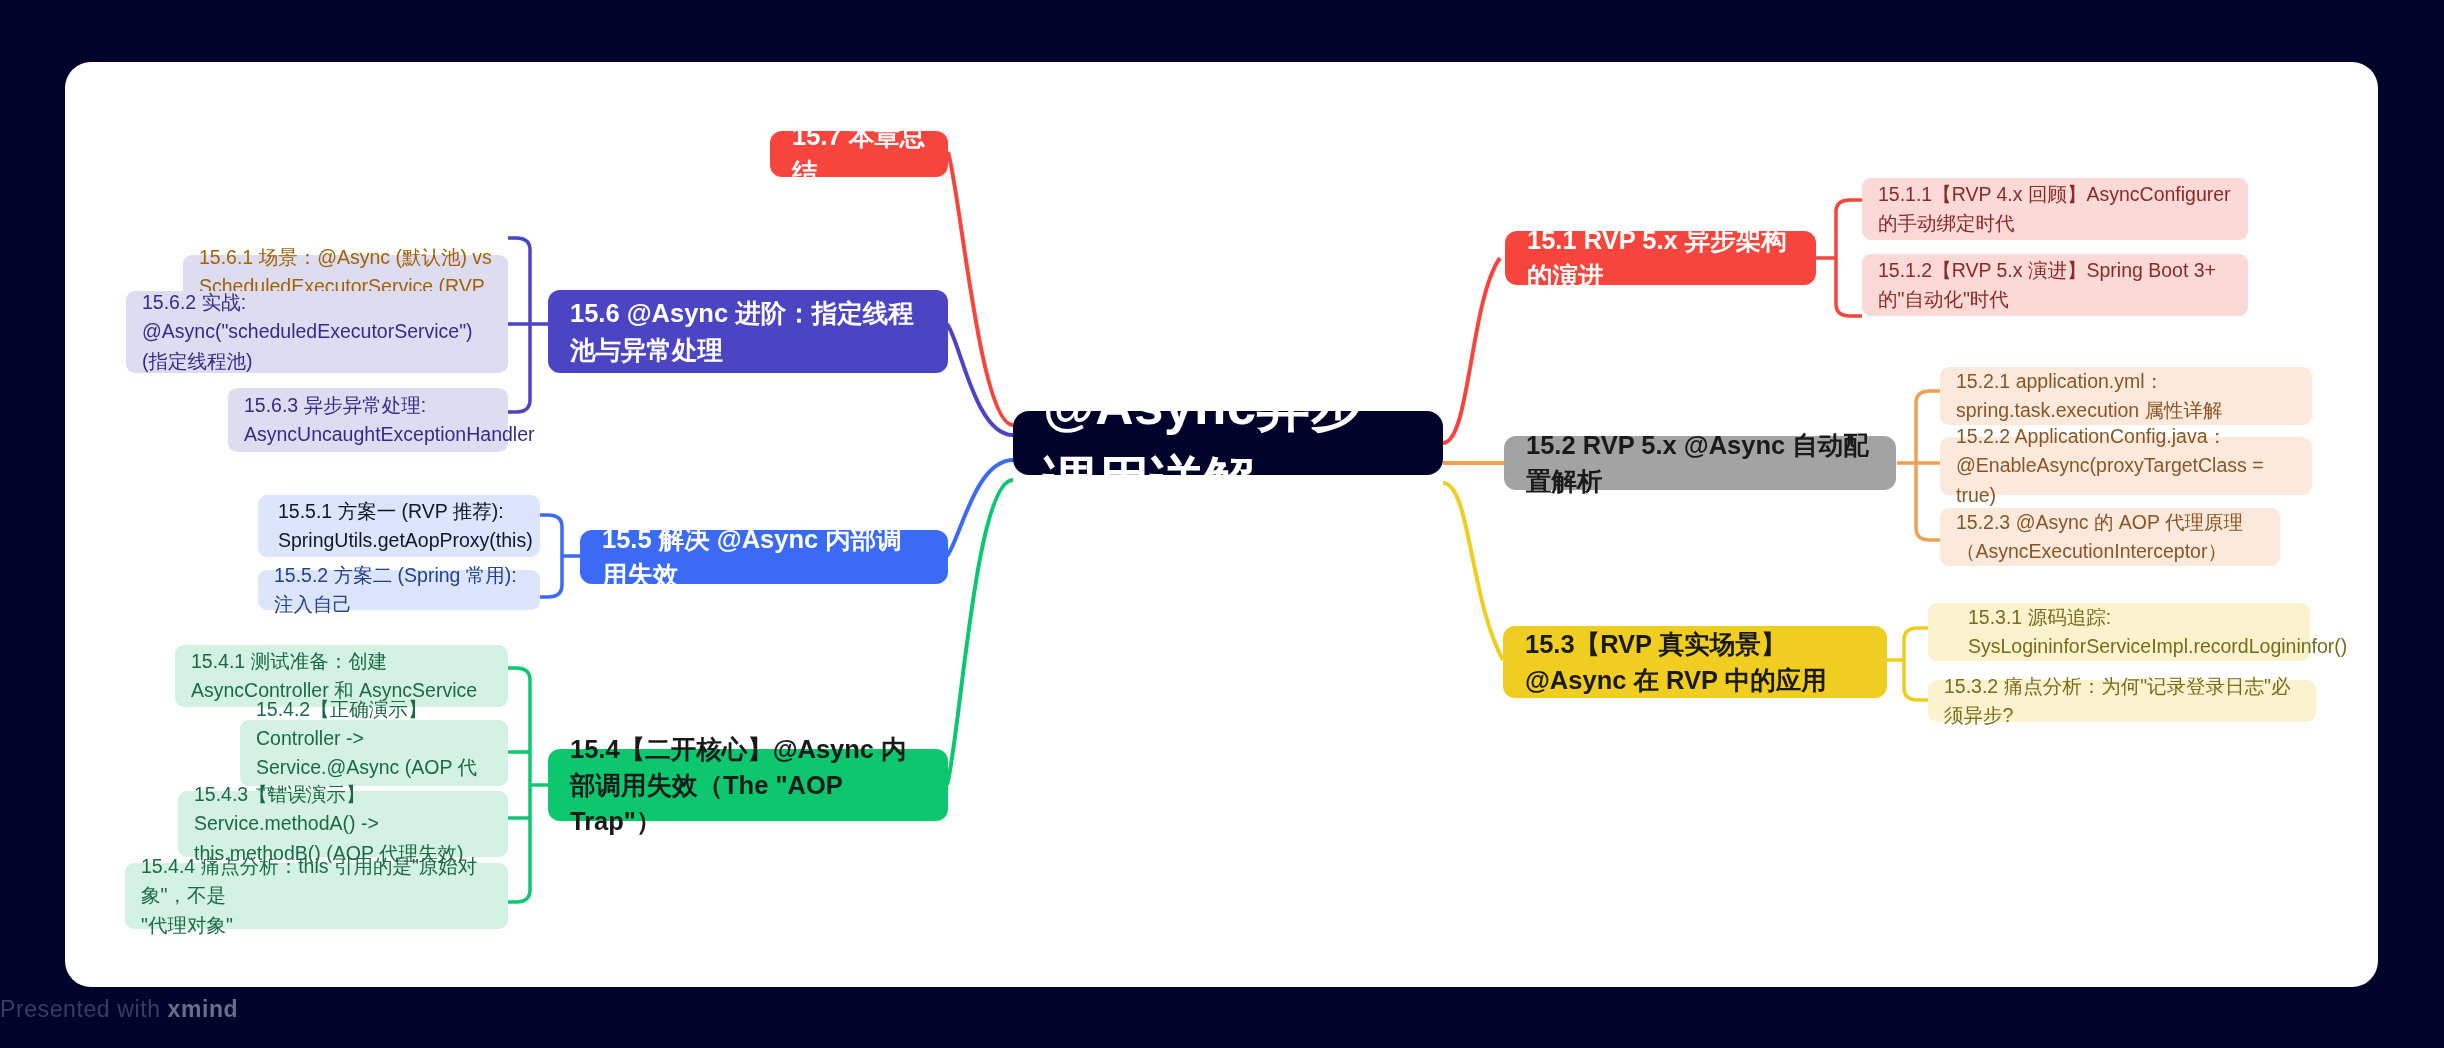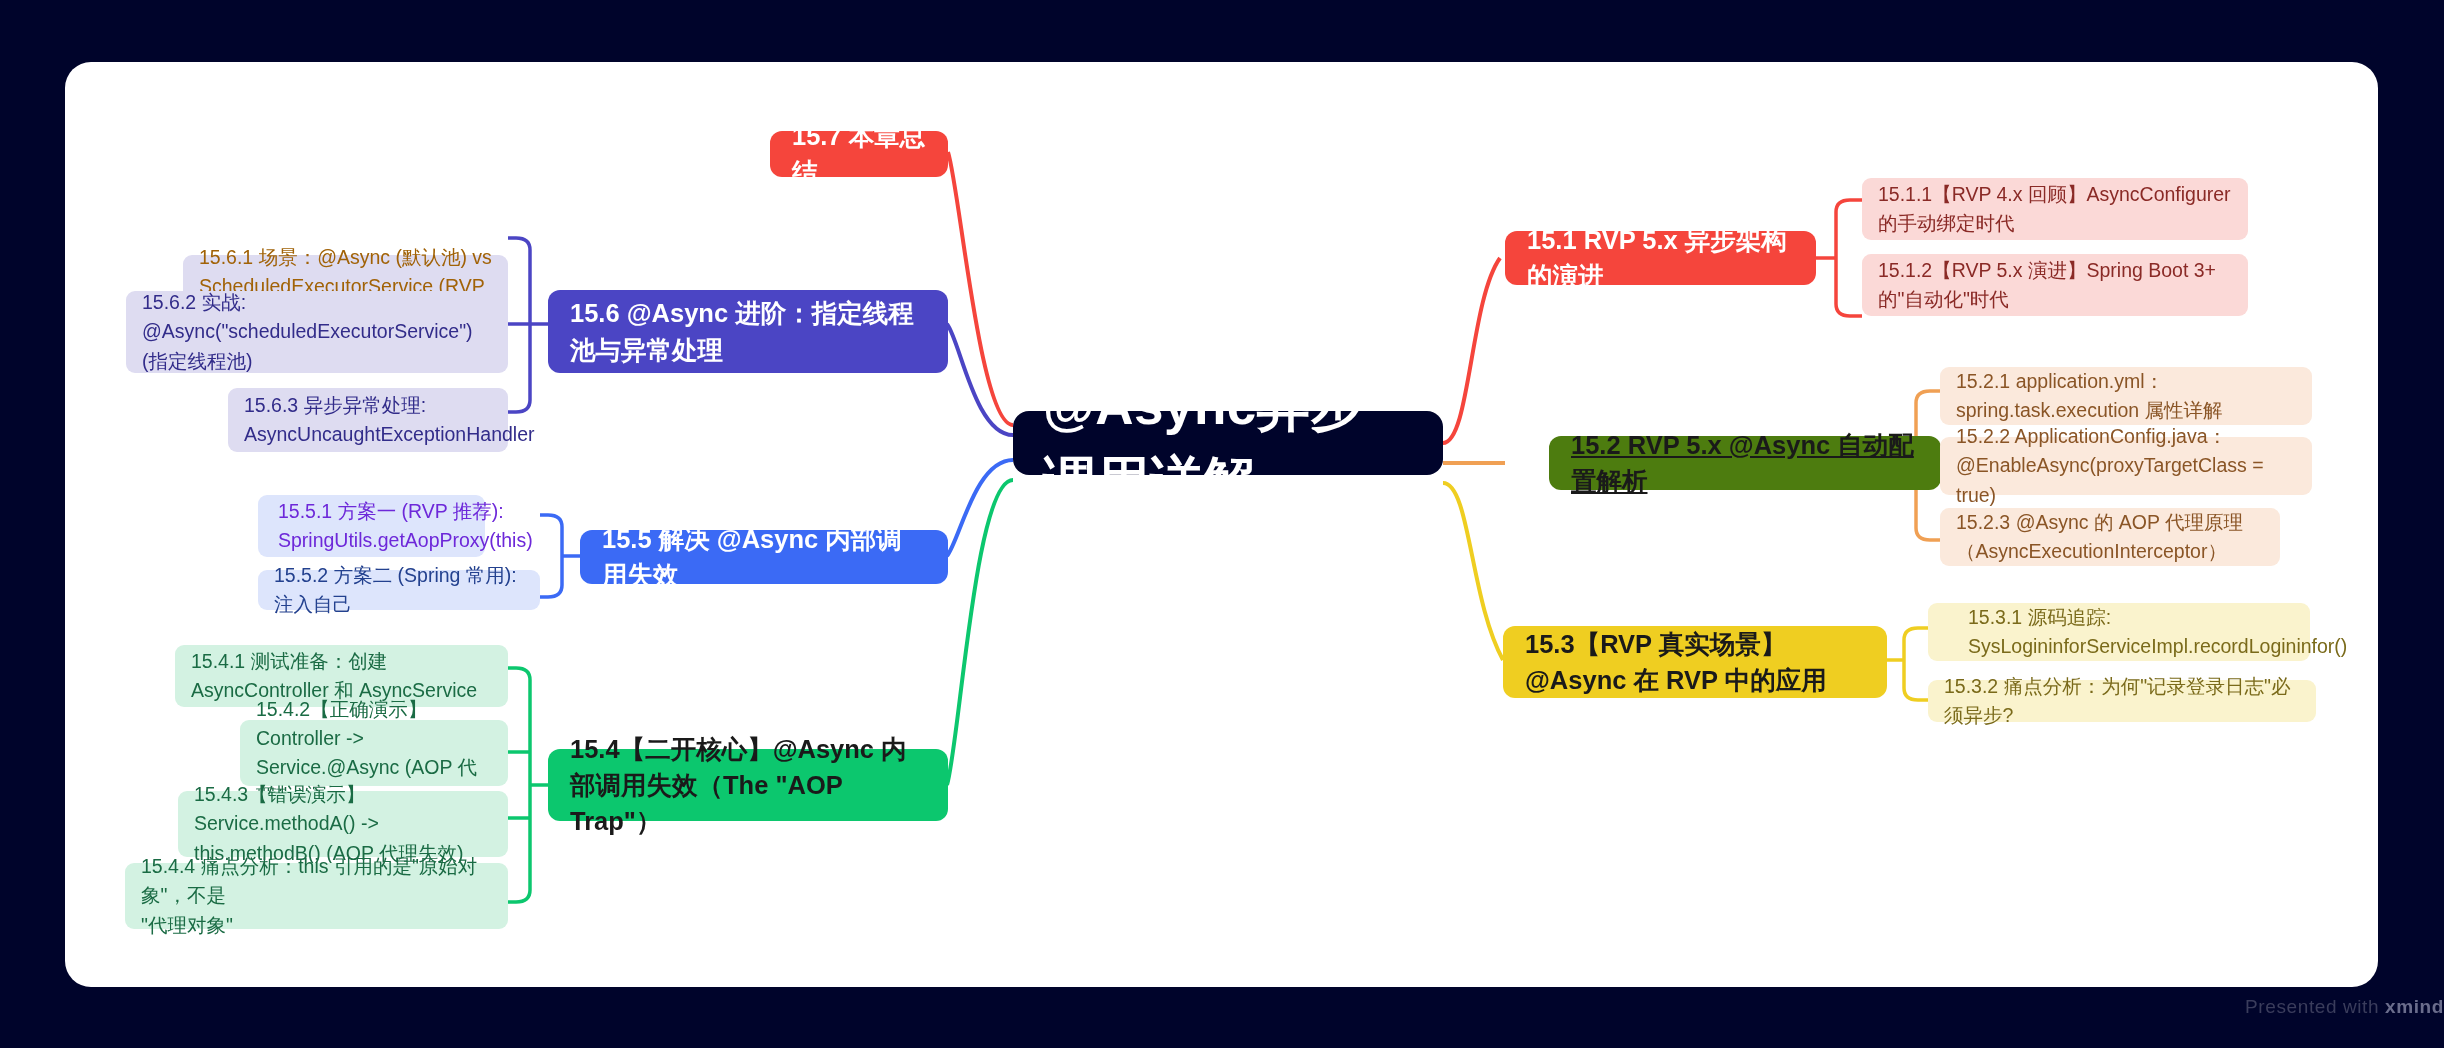--- a/index.html
+++ b/index.html
@@ -82,23 +82,23 @@
     line-height: 1.5;
   }
 
   .align-right { justify-content: flex-start; }
 
   #footer {
     position: absolute;
     left: 0;
     top: 996px;
     width: 2444px;
-    text-align: right;
+    text-align: left;
     color: #3a3d5c;
-    font-size: 19px;
+    font-size: 23px;
     letter-spacing: .6px;
   }
   #footer b { color: #6a6d8c; font-weight: 700; }
 </style>
 </head>
 <body>
 
 <div id="stage">
 
   <div id="canvas"></div>
@@ -150,21 +150,21 @@
   </svg>
 
   <div class="node root" style="left:1013px; top:411px; width:430px; height:64px;">@Async异步调用详解</div>
 
   <div class="node main" style="left:1505px; top:231px; width:311px; height:54px; background:#f5453c;">15.1 RVP 5.x 异步架构的演进</div>
 
   <div class="node sub align-right" style="left:1862px; top:178px; width:386px; height:62px; background:#fbd9d7; color:#8a2a26;">15.1.1【RVP 4.x 回顾】AsyncConfigurer 的手动绑定时代</div>
 
   <div class="node sub align-right" style="left:1862px; top:254px; width:386px; height:62px; background:#fbd9d7; color:#8a2a26;">15.1.2【RVP 5.x 演进】Spring Boot 3+ 的"自动化"时代</div>
 
-  <div class="node main dark-text" style="left:1549px; top:436px; width:392px; height:54px; background:#4d7c0f;text-decoration:underline;">15.2 RVP 5.x @Async 自动配置解析</div>
+  <div class="node main dark-text" style="left:1504px; top:436px; width:392px; height:54px; background:#a3a3a3;">15.2 RVP 5.x @Async 自动配置解析</div>
 
   <div class="node sub align-right" style="left:1940px; top:367px; width:372px; height:58px; background:#fbe9dc; color:#8a5526;">15.2.1 application.yml： spring.task.execution 属性详解</div>
 
   <div class="node sub align-right" style="left:1940px; top:437px; width:372px; height:58px; background:#fbe9dc; color:#8a5526;">15.2.2 ApplicationConfig.java：
 @EnableAsync(proxyTargetClass = true)</div>
 
   <div class="node sub align-right" style="left:1940px; top:508px; width:340px; height:58px; background:#fbe9dc; color:#8a5526;">15.2.3 @Async 的 AOP 代理原理
 （AsyncExecutionInterceptor）</div>
 
   <div class="node main dark-text" style="left:1503px; top:626px; width:384px; height:72px; background:#efce21;">15.3【RVP 真实场景】@Async 在 RVP 中的应用</div>
@@ -182,21 +182,21 @@
 ScheduledExecutorService (RVP 定时池)</div>
 
   <div class="node sub" style="left:126px; top:291px; width:382px; height:82px; background:#dedcf1; color:#322c8a;">15.6.2 实战:
 @Async("scheduledExecutorService") (指定线程池)</div>
 
   <div class="node sub" style="left:228px; top:388px; width:280px; height:64px; background:#dedcf1; color:#322c8a;">15.6.3 异步异常处理:
 AsyncUncaughtExceptionHandler</div>
 
   <div class="node main" style="left:580px; top:530px; width:368px; height:54px; background:#3b6af5;">15.5 解决 @Async 内部调用失效</div>
 
-  <div class="node sub" style="left:258px; top:495px; width:227px; height:62px; background:#dde5fc; color:#6d28d9;padding-left:20px;">15.5.1 方案一 (RVP 推荐):
+  <div class="node sub" style="left:258px; top:495px; width:282px; height:62px; background:#dde5fc; color:#0f172a;padding-left:20px;">15.5.1 方案一 (RVP 推荐):
 SpringUtils.getAopProxy(this)</div>
 
   <div class="node sub" style="left:258px; top:570px; width:282px; height:40px; background:#dde5fc; color:#23418f;">15.5.2 方案二 (Spring 常用): 注入自己</div>
 
   <div class="node main dark-text" style="left:548px; top:749px; width:400px; height:72px; background:#0cc76e;">15.4【二开核心】@Async 内部调用失效（The "AOP Trap"）</div>
 
   <div class="node sub" style="left:175px; top:645px; width:333px; height:62px; background:#d3f2e2; color:#1a6b44;">15.4.1 测试准备：创建 AsyncController 和 AsyncService</div>
 
   <div class="node sub" style="left:240px; top:720px; width:268px; height:66px; background:#d3f2e2; color:#1a6b44;">15.4.2【正确演示】Controller -&gt;
 Service.@Async (AOP 代理生效)</div>

